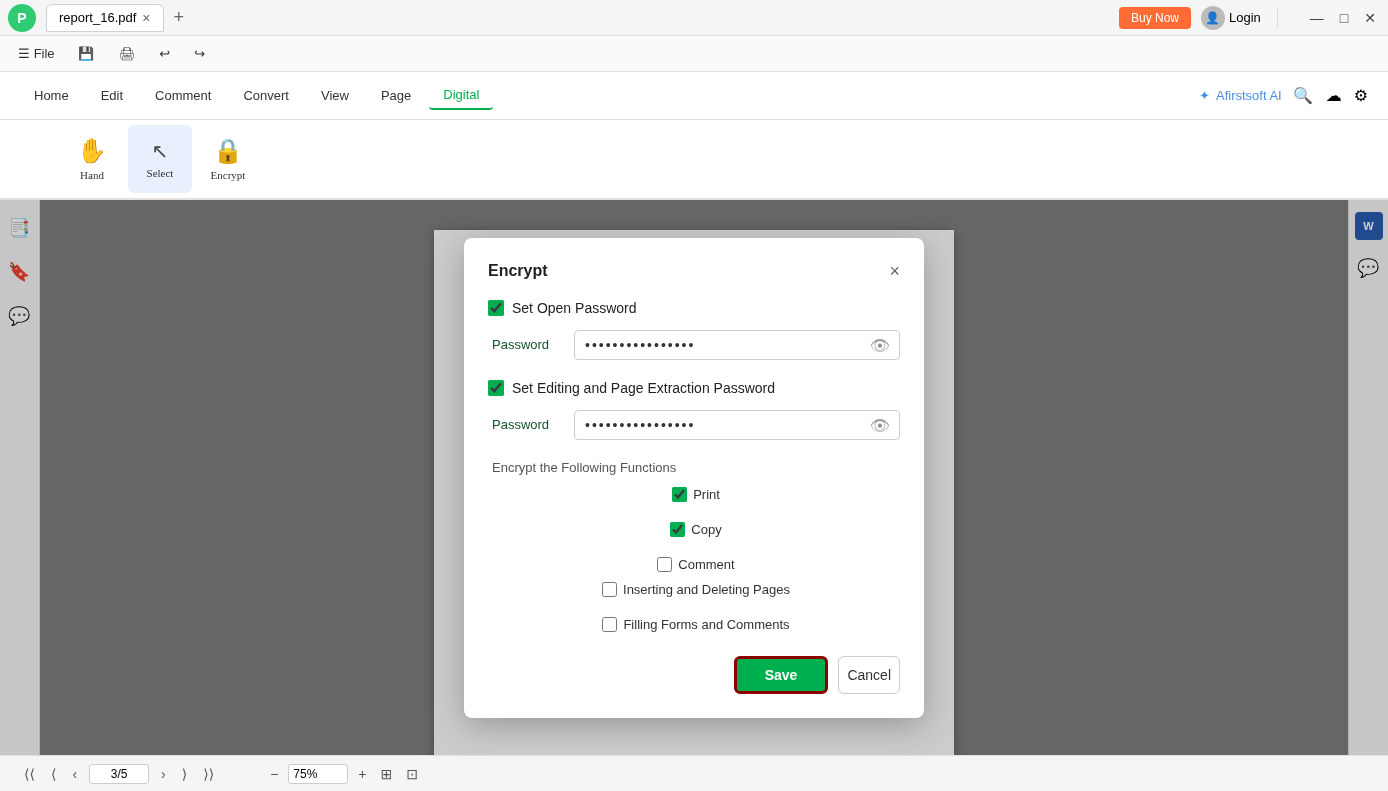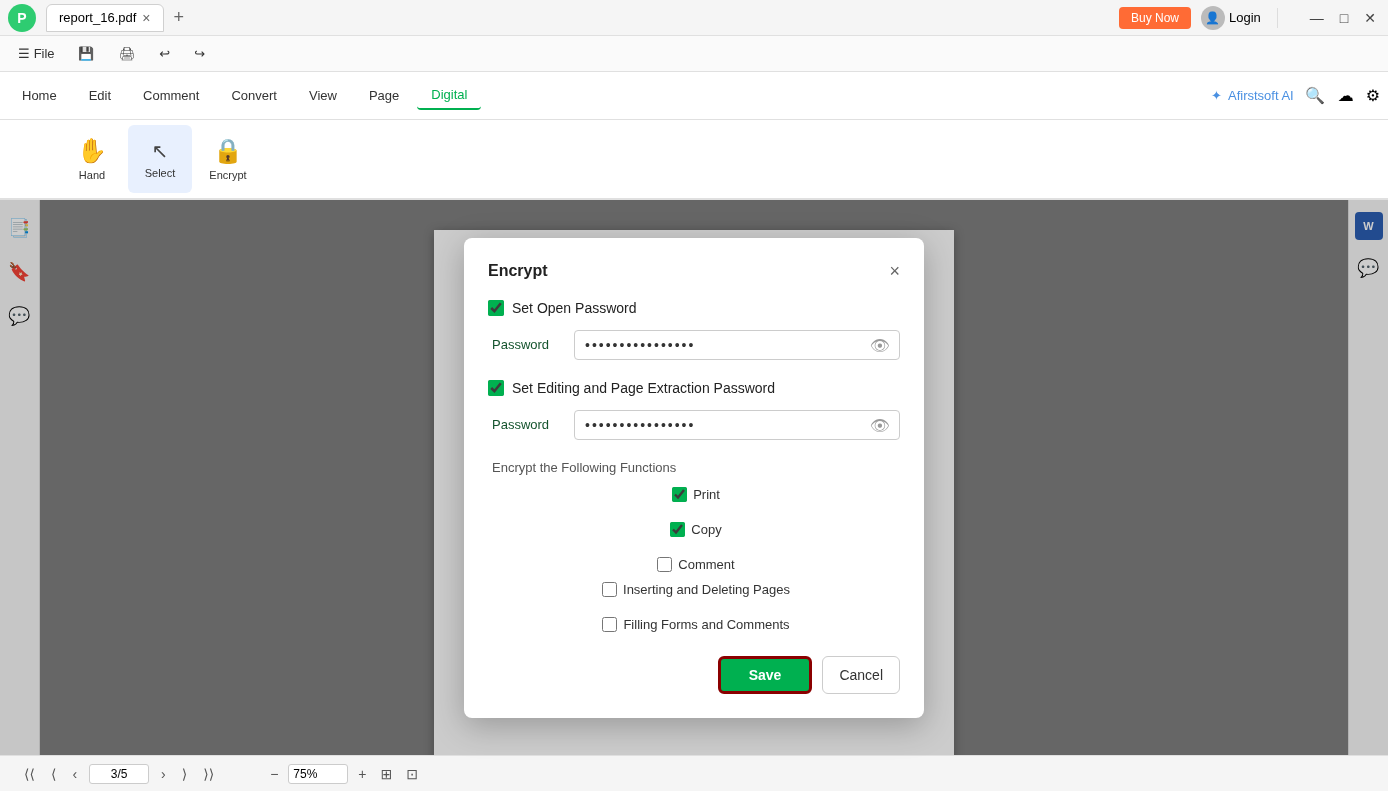--- a/index.html
+++ b/index.html
@@ -108,21 +108,21 @@
       border-radius: 3px;
     }
 
     
     .menubar {
       height: 48px;
       background: #fff;
       border-bottom: 1px solid #e0e0e0;
       display: flex;
       align-items: center;
-      padding: 0 8px;
+      padding: 0 20px;
       gap: 4px;
       position: relative;
     }
     .menu-item {
       font-size: 13px;
       color: #333;
       cursor: pointer;
       padding: 6px 14px;
       border-radius: 4px;
     }
@@ -161,21 +161,21 @@
       justify-content: center;
       width: 64px;
       height: 68px;
       cursor: pointer;
       border-radius: 6px;
       gap: 4px;
       padding: 4px;
     }
     .ribbon-tool.selected { background: #e8f0fe; }
     .ribbon-icon { font-size: 24px; color: #444; }
-    .ribbon-label { font-size: 11px; color: #333; text-align: center; }
+    .ribbon-label { font-size: 11px; color: #333; text-align: center; font-family: Liberation Serif, serif; }
 
     
     .left-sidebar {
       width: 40px;
       background: #f8f8f8;
       border-right: 1px solid #e0e0e0;
       display: flex;
       flex-direction: column;
       align-items: center;
       padding: 12px 0;
@@ -399,21 +399,21 @@
       padding: 8px 28px;
       font-size: 14px;
       font-weight: 600;
       cursor: pointer;
     }
     .cancel-btn {
       background: #fff;
       color: #333;
       border: 1px solid #ccc;
       border-radius: 6px;
-      padding: 8px 16px;
+      padding: 8px 8px;
       font-size: 14px;
       cursor: pointer;
     }
     .user-avatar {
       width: 24px;
       height: 24px;
       border-radius: 50%;
       background: #bbb;
       display: flex;
       align-items: center;

